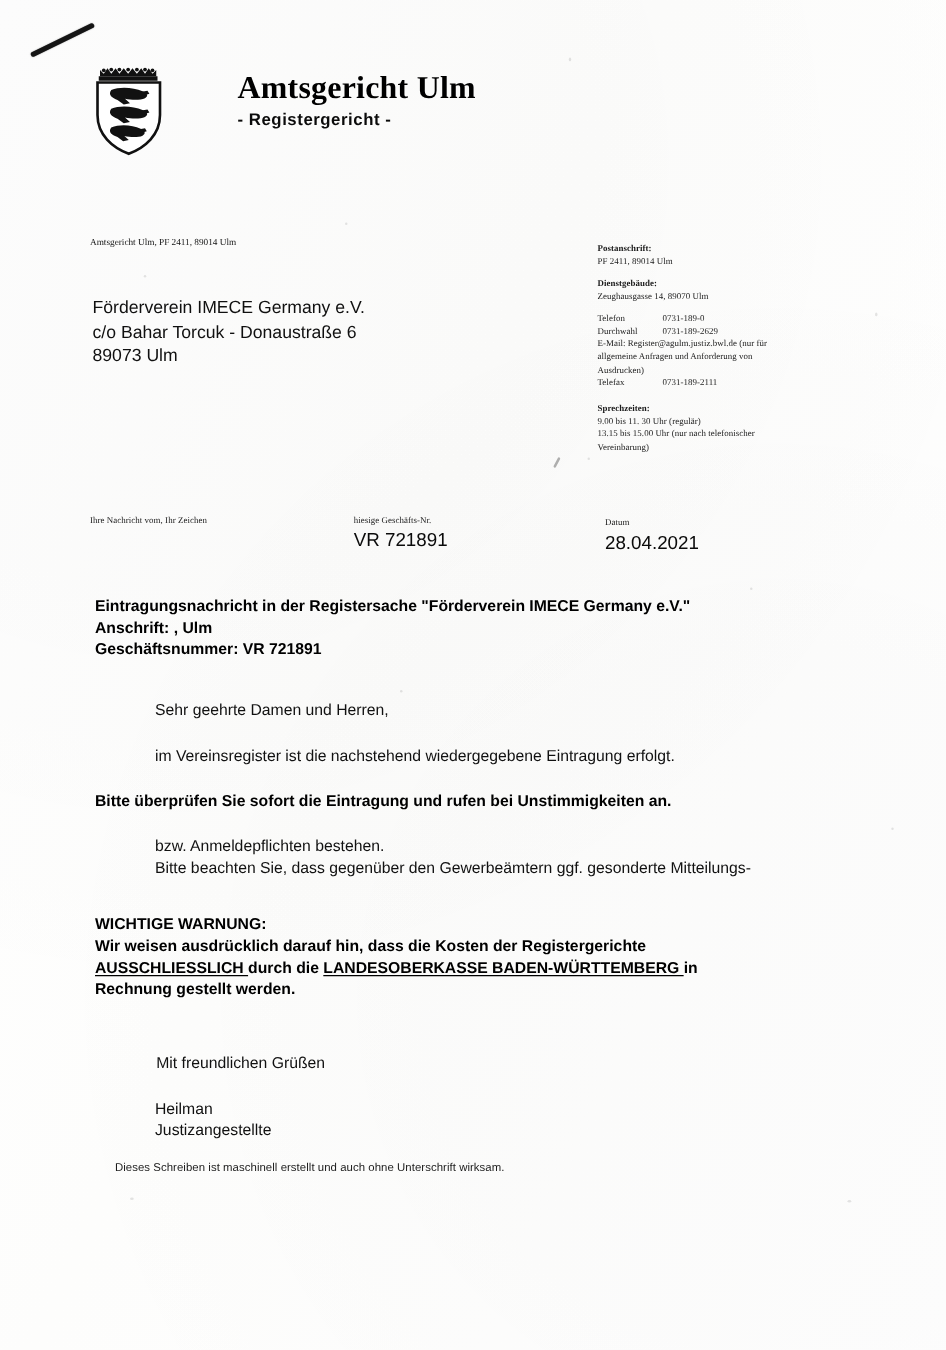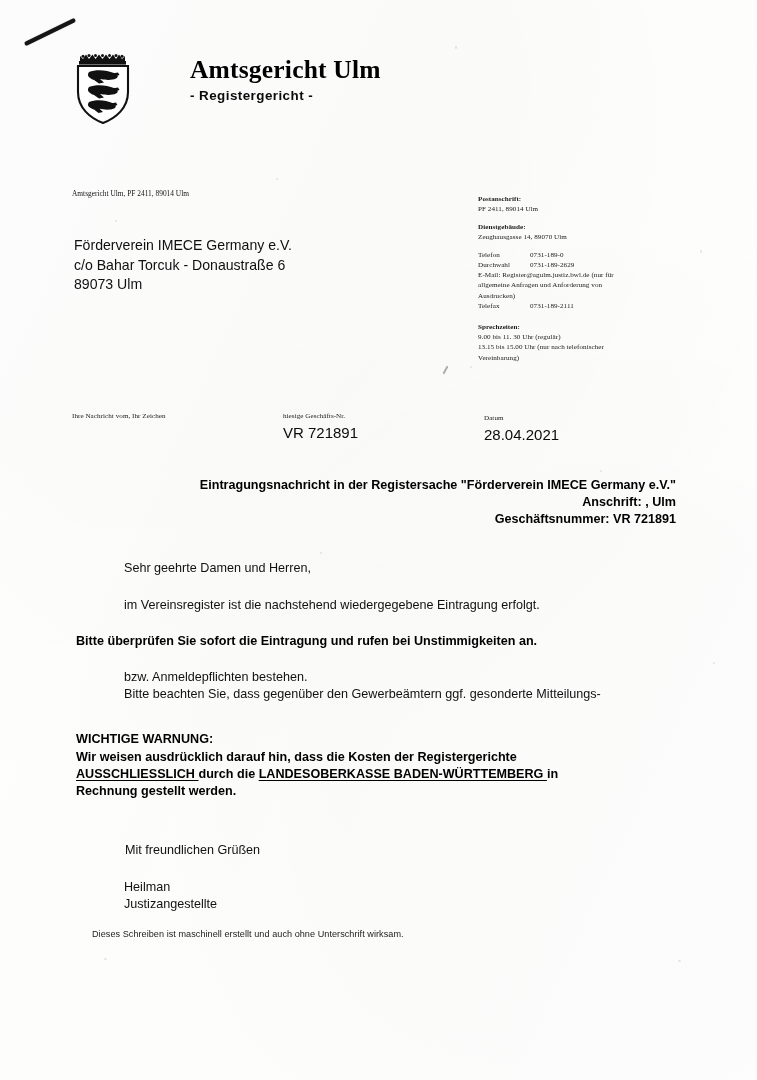--- a/index.html
+++ b/index.html
@@ -85,21 +85,21 @@
   #contact .row .k { width: 52px; flex: none; }
 
   
   #ref-your   { left: 72px;  top: 411px; }
   #ref-case   { left: 283px; top: 411px; }
   #ref-date   { left: 484px; top: 413px; }
   .ref-val    { font-size: 15px; line-height: 20px; color: #0b0b0b; margin-top: 2px;
                 font-family: "Liberation Sans", sans-serif; }
 
   
-  #subject    { left: 76px; top: 477px; width: 600px; text-align: right; }
+  #subject    { left: 76px; top: 477px; width: 600px; }
   #salutation { left: 76px; top: 560px; }
   #intro      { left: 76px; top: 597px; }
   #check      { left: 76px; top: 633px; }
   #notice     { left: 76px; top: 669px; width: 580px; }
   #warning    { left: 76px; top: 731px; width: 590px; }
   #warning .wtitle { margin-bottom: 1px; }
   #closing    { left: 77px; top: 842px; }
   #signer     { left: 76px; top: 879px; }
   #footnote   { left: 92px; top: 928px; font-size: 9.1px; line-height: 12px;
                 color: #1c1c1c; letter-spacing: .05px; }

